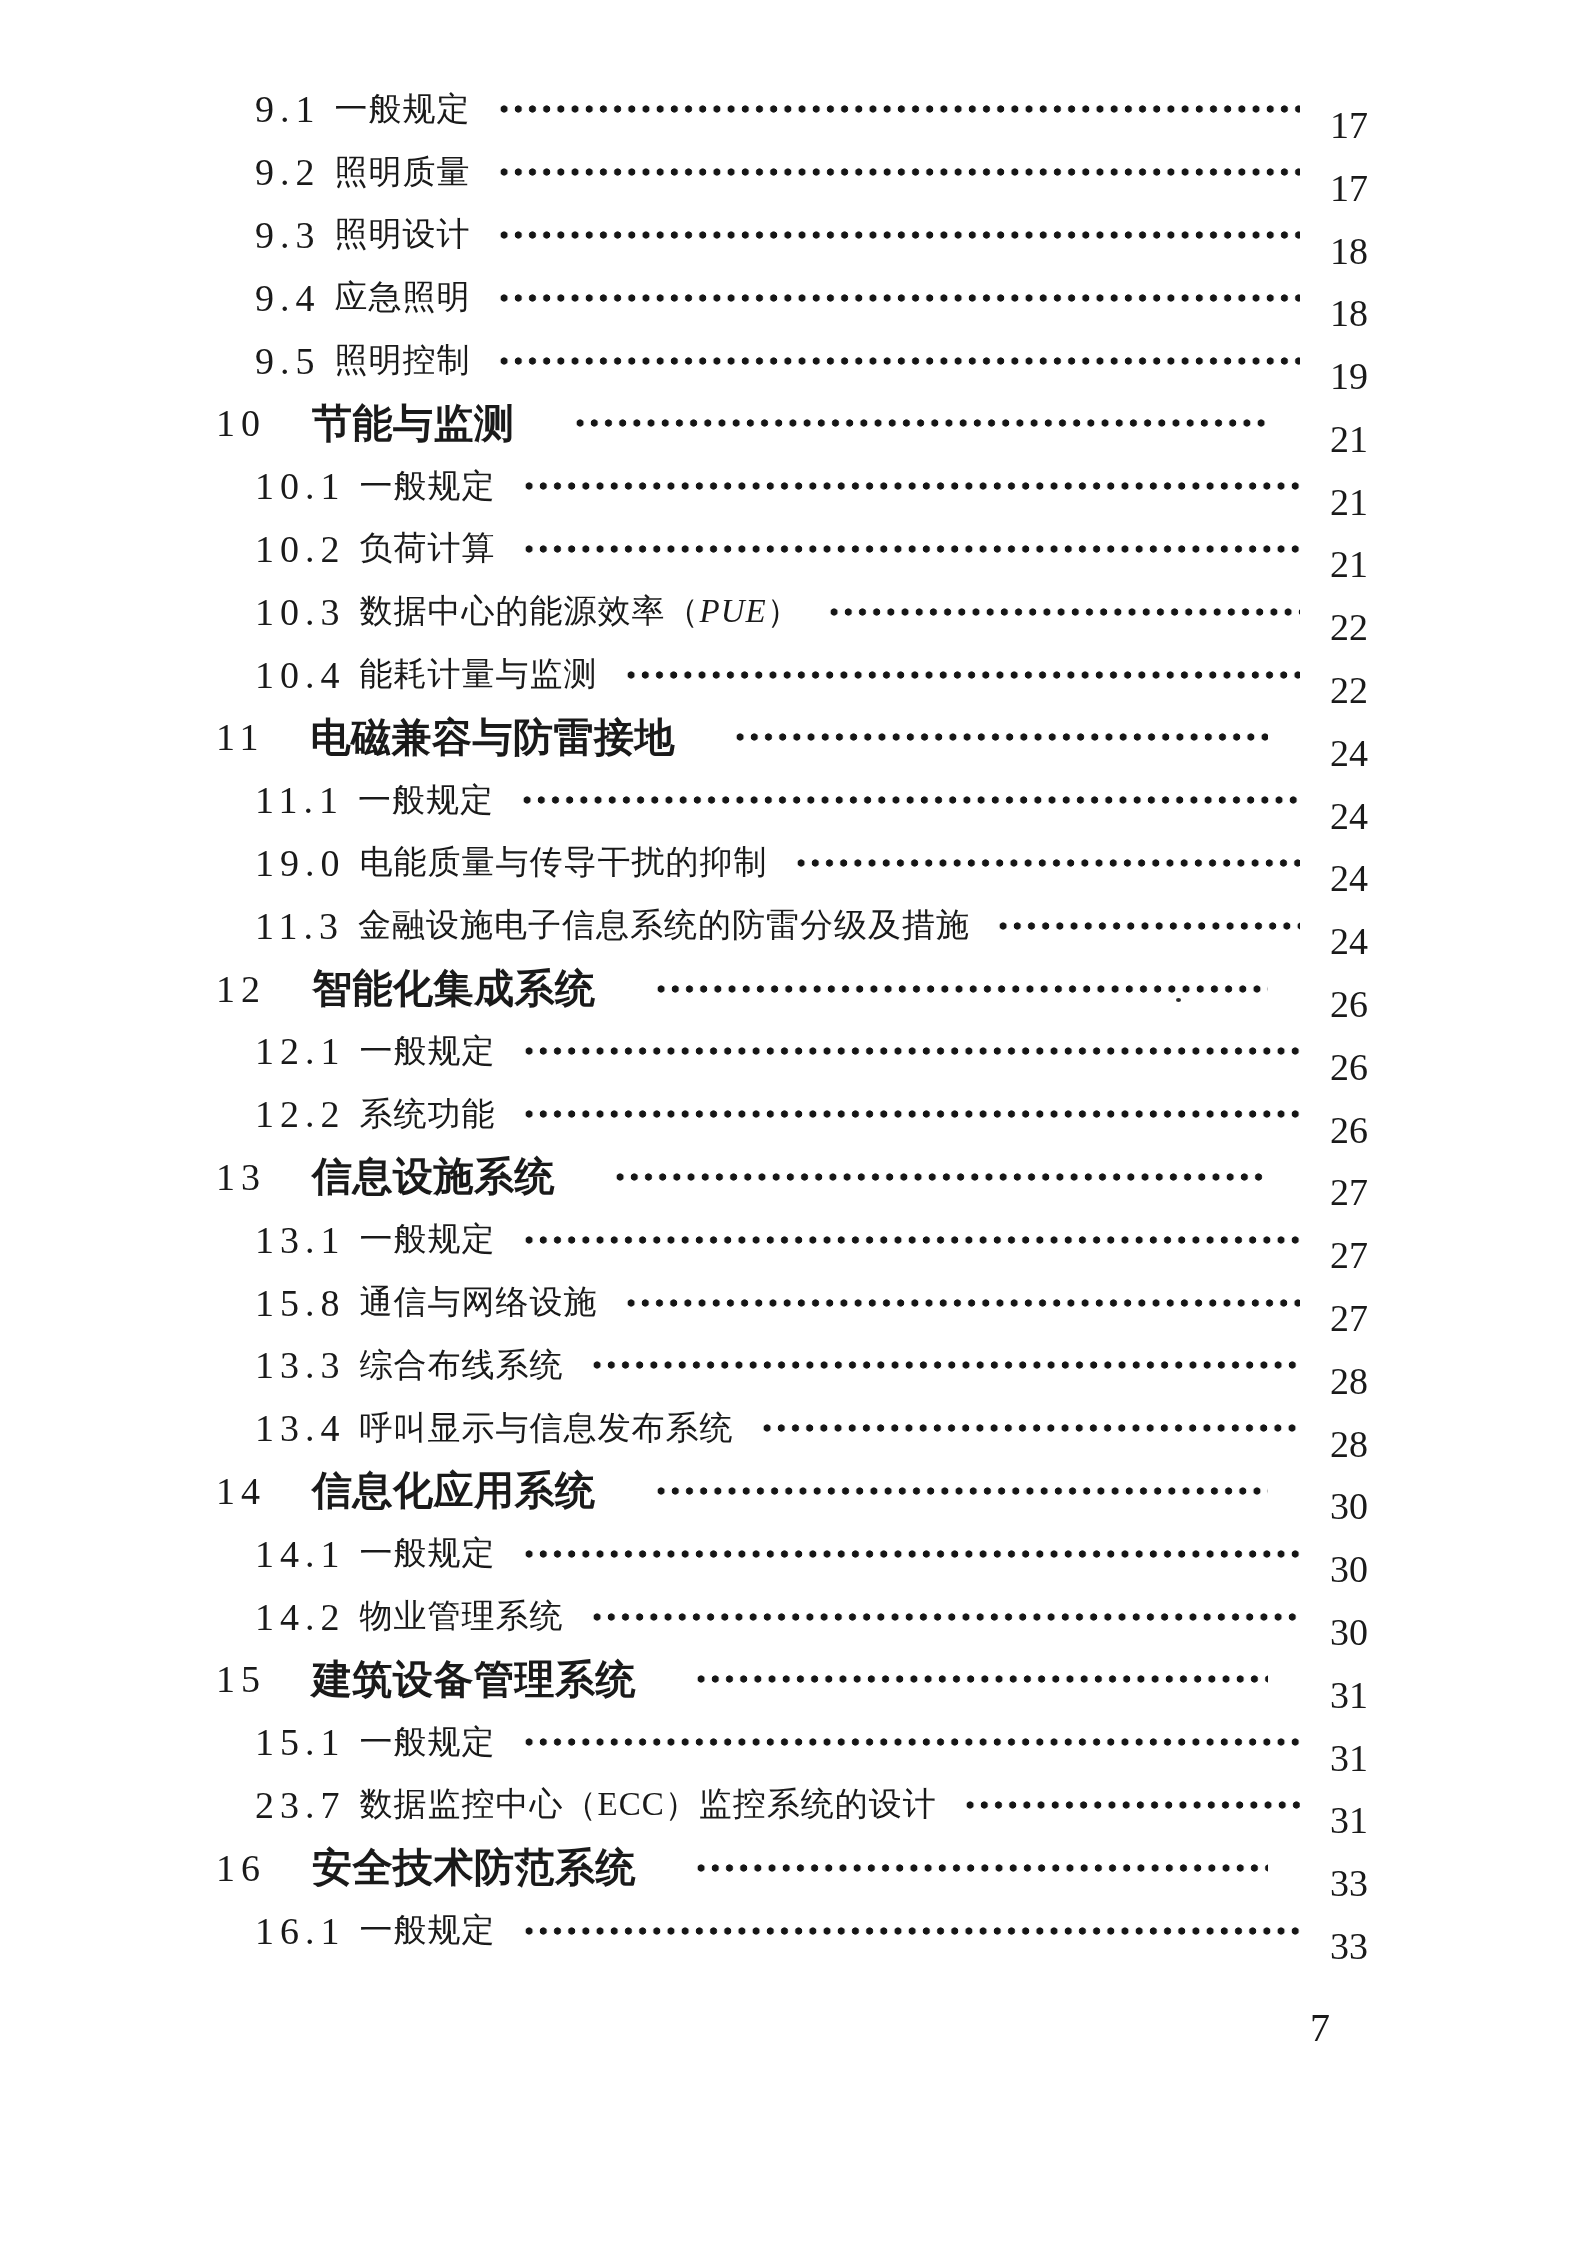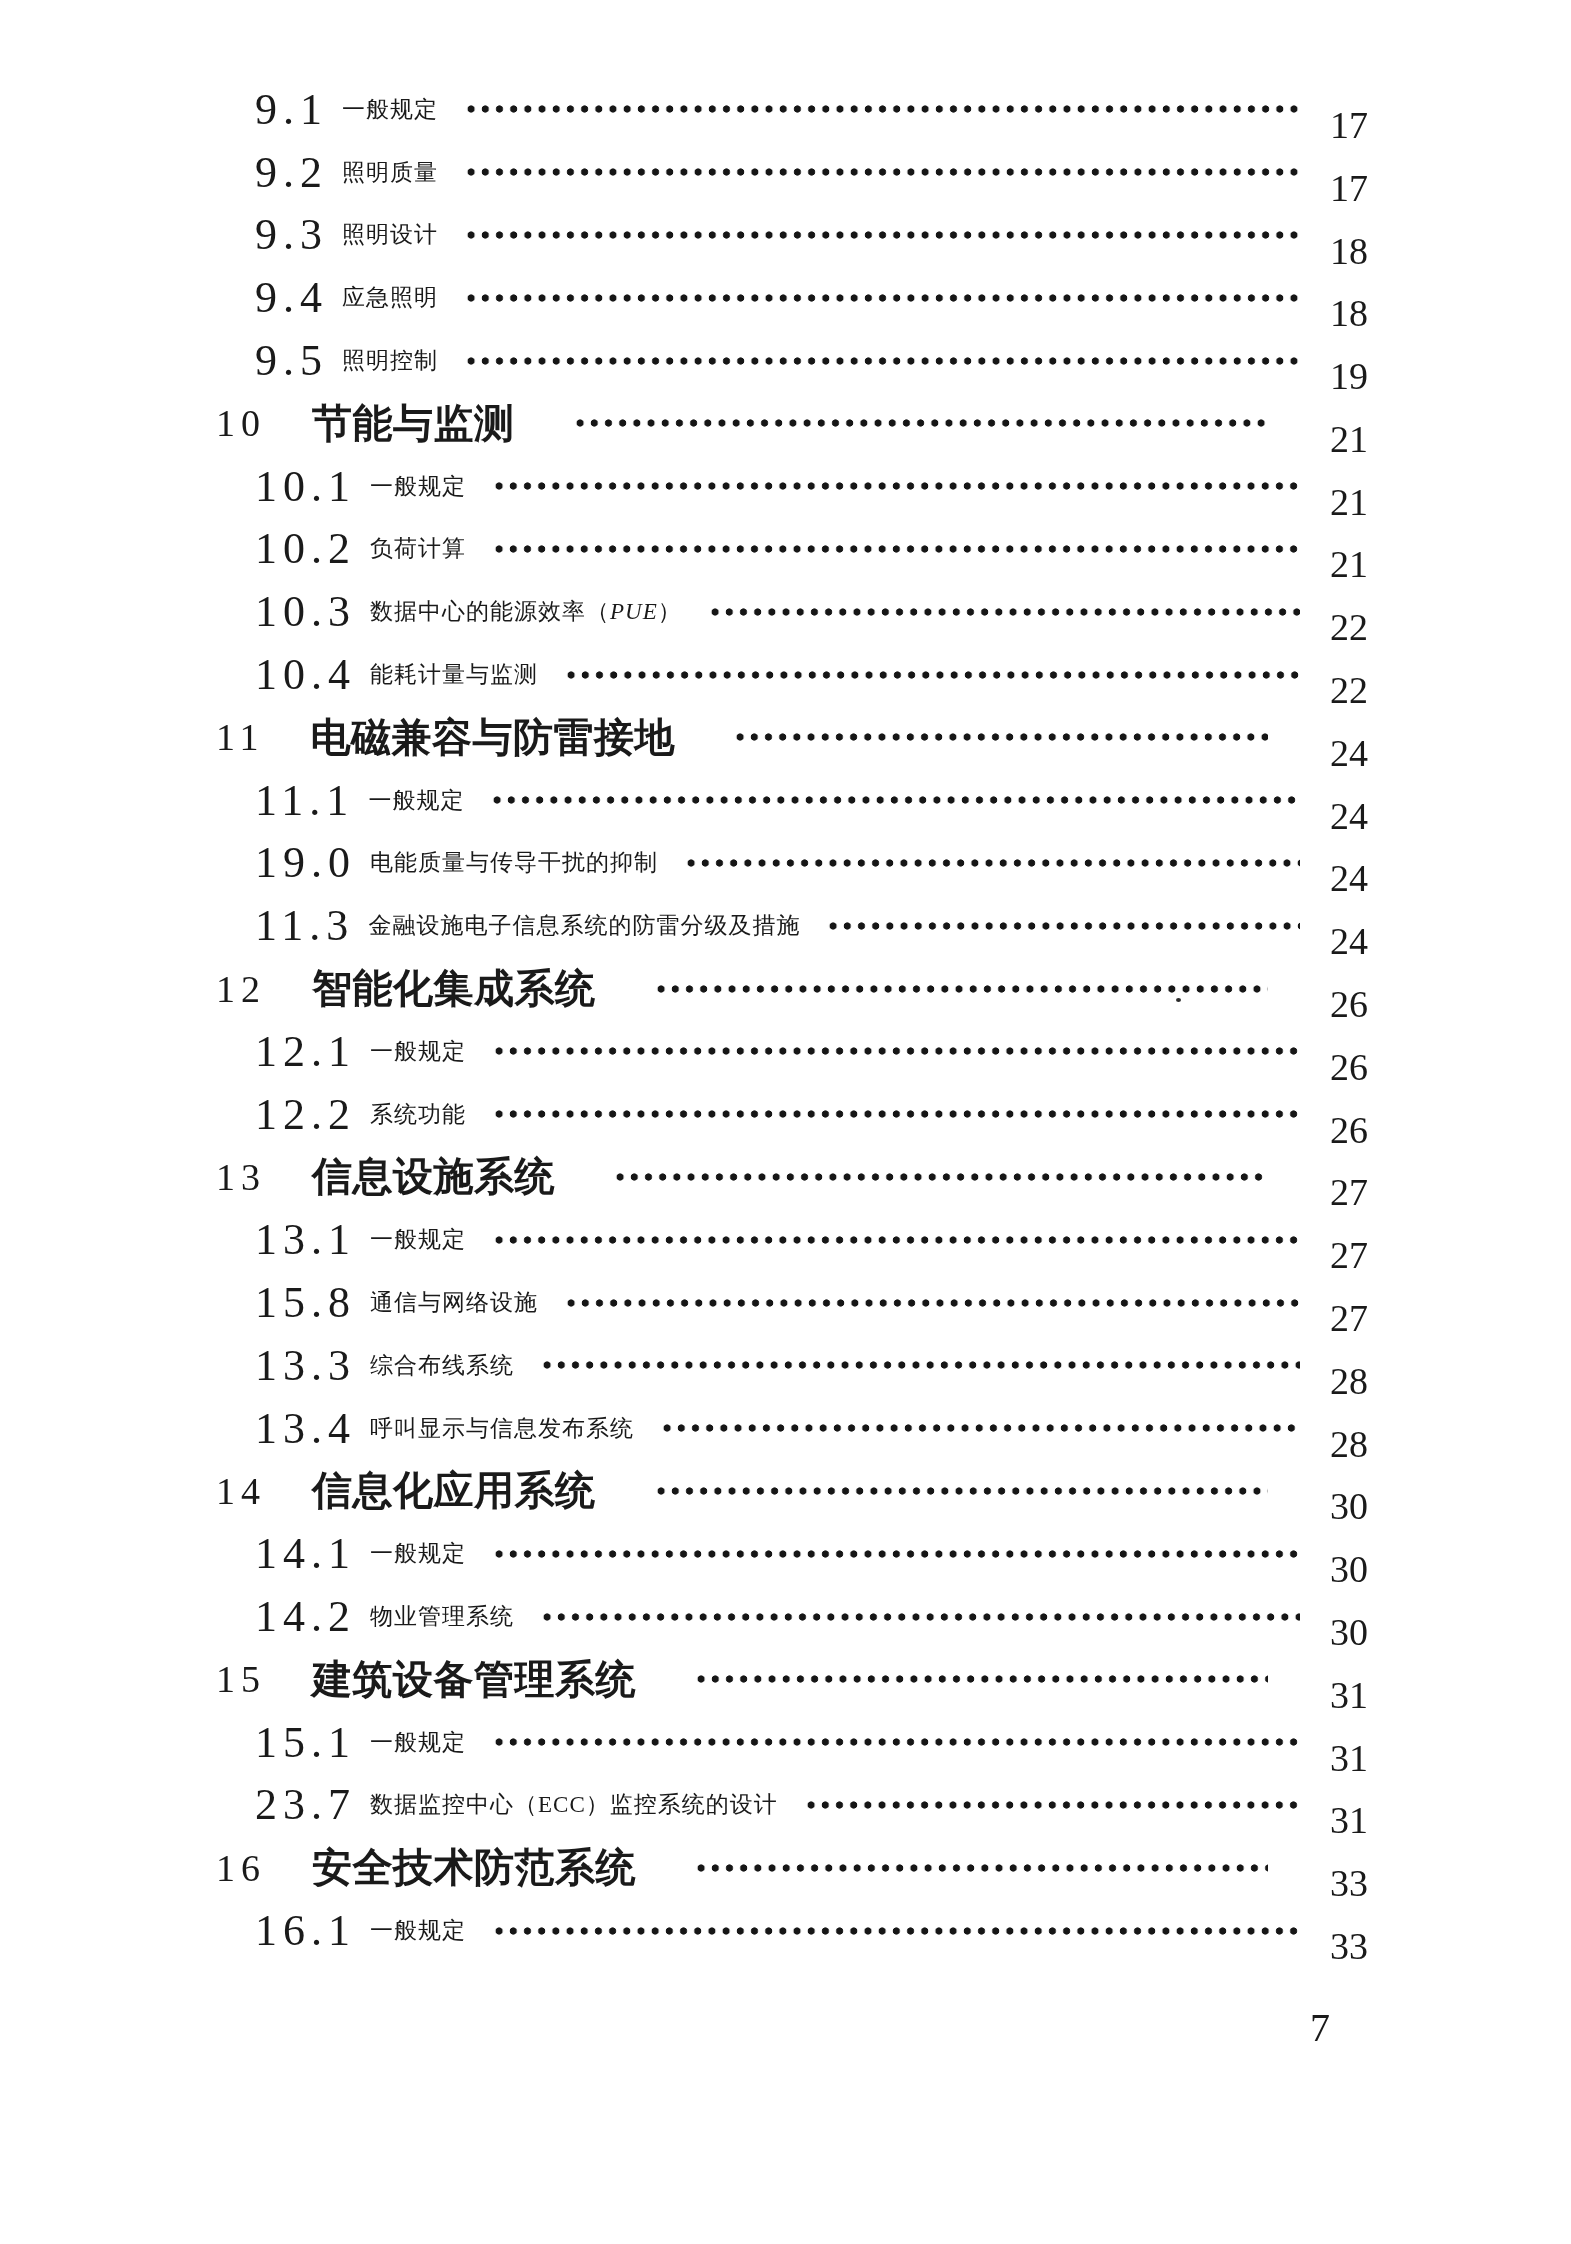--- a/index.html
+++ b/index.html
@@ -22,27 +22,27 @@
   .row {
     display: flex;
     align-items: center;
     height: 62.8px;
     padding-right: 203px;
     box-sizing: border-box;
   }
   .row.sub { padding-left: 255px; }
   .row.chapter { padding-left: 216px; gap: 32px; }
   .num {
-    font-size: 44px;
+    font-size: 38px;
     letter-spacing: 6px;
     white-space: nowrap;
   }
   .chapter .num { font-size: 38px; }
   .title {
-    font-size: 23px;
+    font-size: 33px;
     margin-left: 14px;
     letter-spacing: 1px;
     white-space: nowrap;
   }
   .chapter .title {
     font-size: 40px;
     font-weight: 700;
     letter-spacing: 0.5px;
   }
   .title em {

